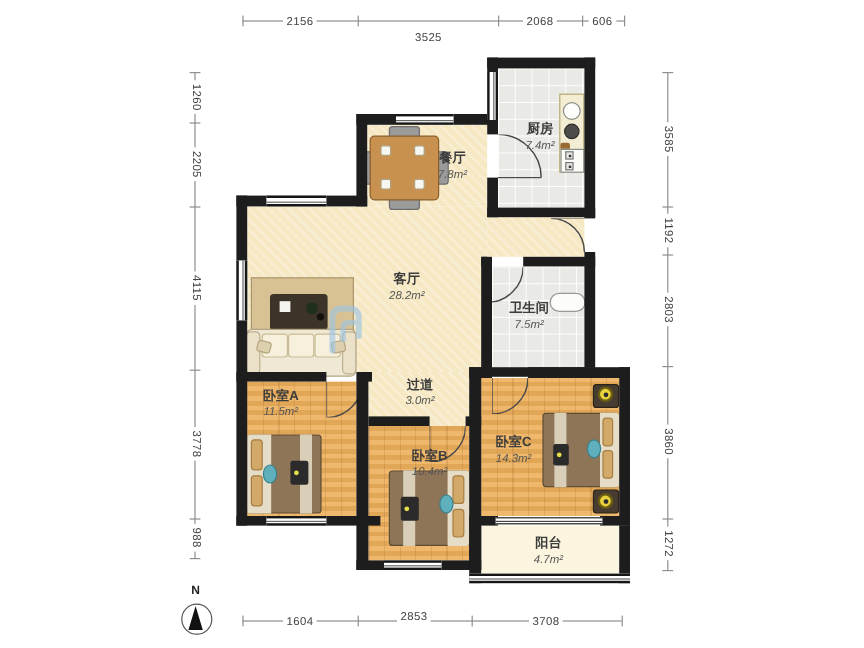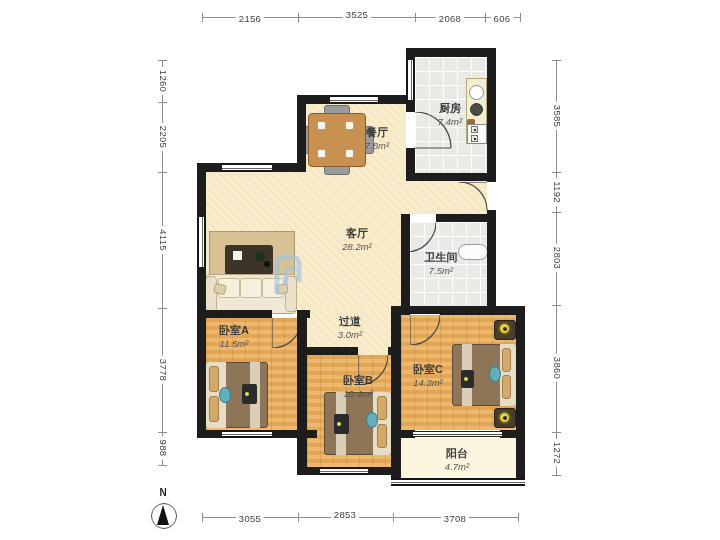--- a/index.html
+++ b/index.html
@@ -204,21 +204,21 @@
   <div class="win-h" style="left:391px;top:478px;width:134px;height:8px;"></div>
 
   <div class="room-label" style="left:347px;top:126px;">
     <span class="nm">餐厅</span>
     <span class="ar">7.8m²</span>
   </div>
   <div class="room-label" style="left:420px;top:102px;">
     <span class="nm">厨房</span>
     <span class="ar">7.4m²</span>
   </div>
-  <div class="room-label" style="left:327px;top:227px;">
+  <div class="room-label" style="left:309px;top:227px;">
     <span class="nm">客厅</span>
     <span class="ar">28.2m²</span>
   </div>
   <div class="room-label" style="left:411px;top:251px;">
     <span class="nm">卫生间</span>
     <span class="ar">7.5m²</span>
   </div>
   <div class="room-label" style="left:320px;top:315px;">
     <span class="nm">过道</span>
     <span class="ar">3.0m²</span>
@@ -263,37 +263,37 @@
   <div class="tick" style="left:552px;top:432px;width:9px;height:1px;"></div>
   <div class="tick" style="left:552px;top:475px;width:9px;height:1px;"></div>
 
   <div class="line" style="left:202px;top:517px;width:316px;height:1px;"></div>
   <div class="tick" style="left:202px;top:513px;width:1px;height:9px;"></div>
   <div class="tick" style="left:298px;top:513px;width:1px;height:9px;"></div>
   <div class="tick" style="left:393px;top:513px;width:1px;height:9px;"></div>
   <div class="tick" style="left:518px;top:513px;width:1px;height:9px;"></div>
 
   <span class="dim" style="left:250px;top:18px;">2156</span>
-  <span class="dim" style="left:357px;top:14px;">3525</span>
+  <span class="dim" style="left:357px;top:32px;">3525</span>
   <span class="dim" style="left:450px;top:18px;">2068</span>
   <span class="dim" style="left:502px;top:18px;">606</span>
 
   <span class="dim v" style="left:163px;top:81px;">1260</span>
   <span class="dim v" style="left:163px;top:137px;">2205</span>
   <span class="dim v" style="left:163px;top:240px;">4115</span>
   <span class="dim v" style="left:163px;top:370px;">3778</span>
   <span class="dim v" style="left:163px;top:448px;">988</span>
 
   <span class="dim v" style="left:557px;top:116px;">3585</span>
   <span class="dim v" style="left:557px;top:192px;">1192</span>
   <span class="dim v" style="left:557px;top:258px;">2803</span>
   <span class="dim v" style="left:557px;top:368px;">3860</span>
   <span class="dim v" style="left:557px;top:453px;">1272</span>
 
-  <span class="dim" style="left:250px;top:518px;">3055</span>
+  <span class="dim" style="left:250px;top:518px;">1604</span>
   <span class="dim" style="left:345px;top:514px;">2853</span>
   <span class="dim" style="left:455px;top:518px;">3708</span>
 
   <span class="compass-n" style="left:163px;top:487px;">N</span>
   <div class="compass-circle" style="left:151px;top:503px;"></div>
   <div class="compass-needle" style="left:157px;top:505px;"></div>
 
   <svg class="wm-logo" style="left:272px;top:252px;" width="32" height="44" viewBox="0 0 32 44">
     <path d="M5 40 V13 Q5 5 13 5 H19 Q27 5 27 13 V28" stroke="#9cc4e4" stroke-width="5" fill="none" stroke-linecap="round"></path>
     <path d="M14 31 V21 Q14 17 18 17 H23" stroke="#9cc4e4" stroke-width="4.5" fill="none" stroke-linecap="round"></path>

